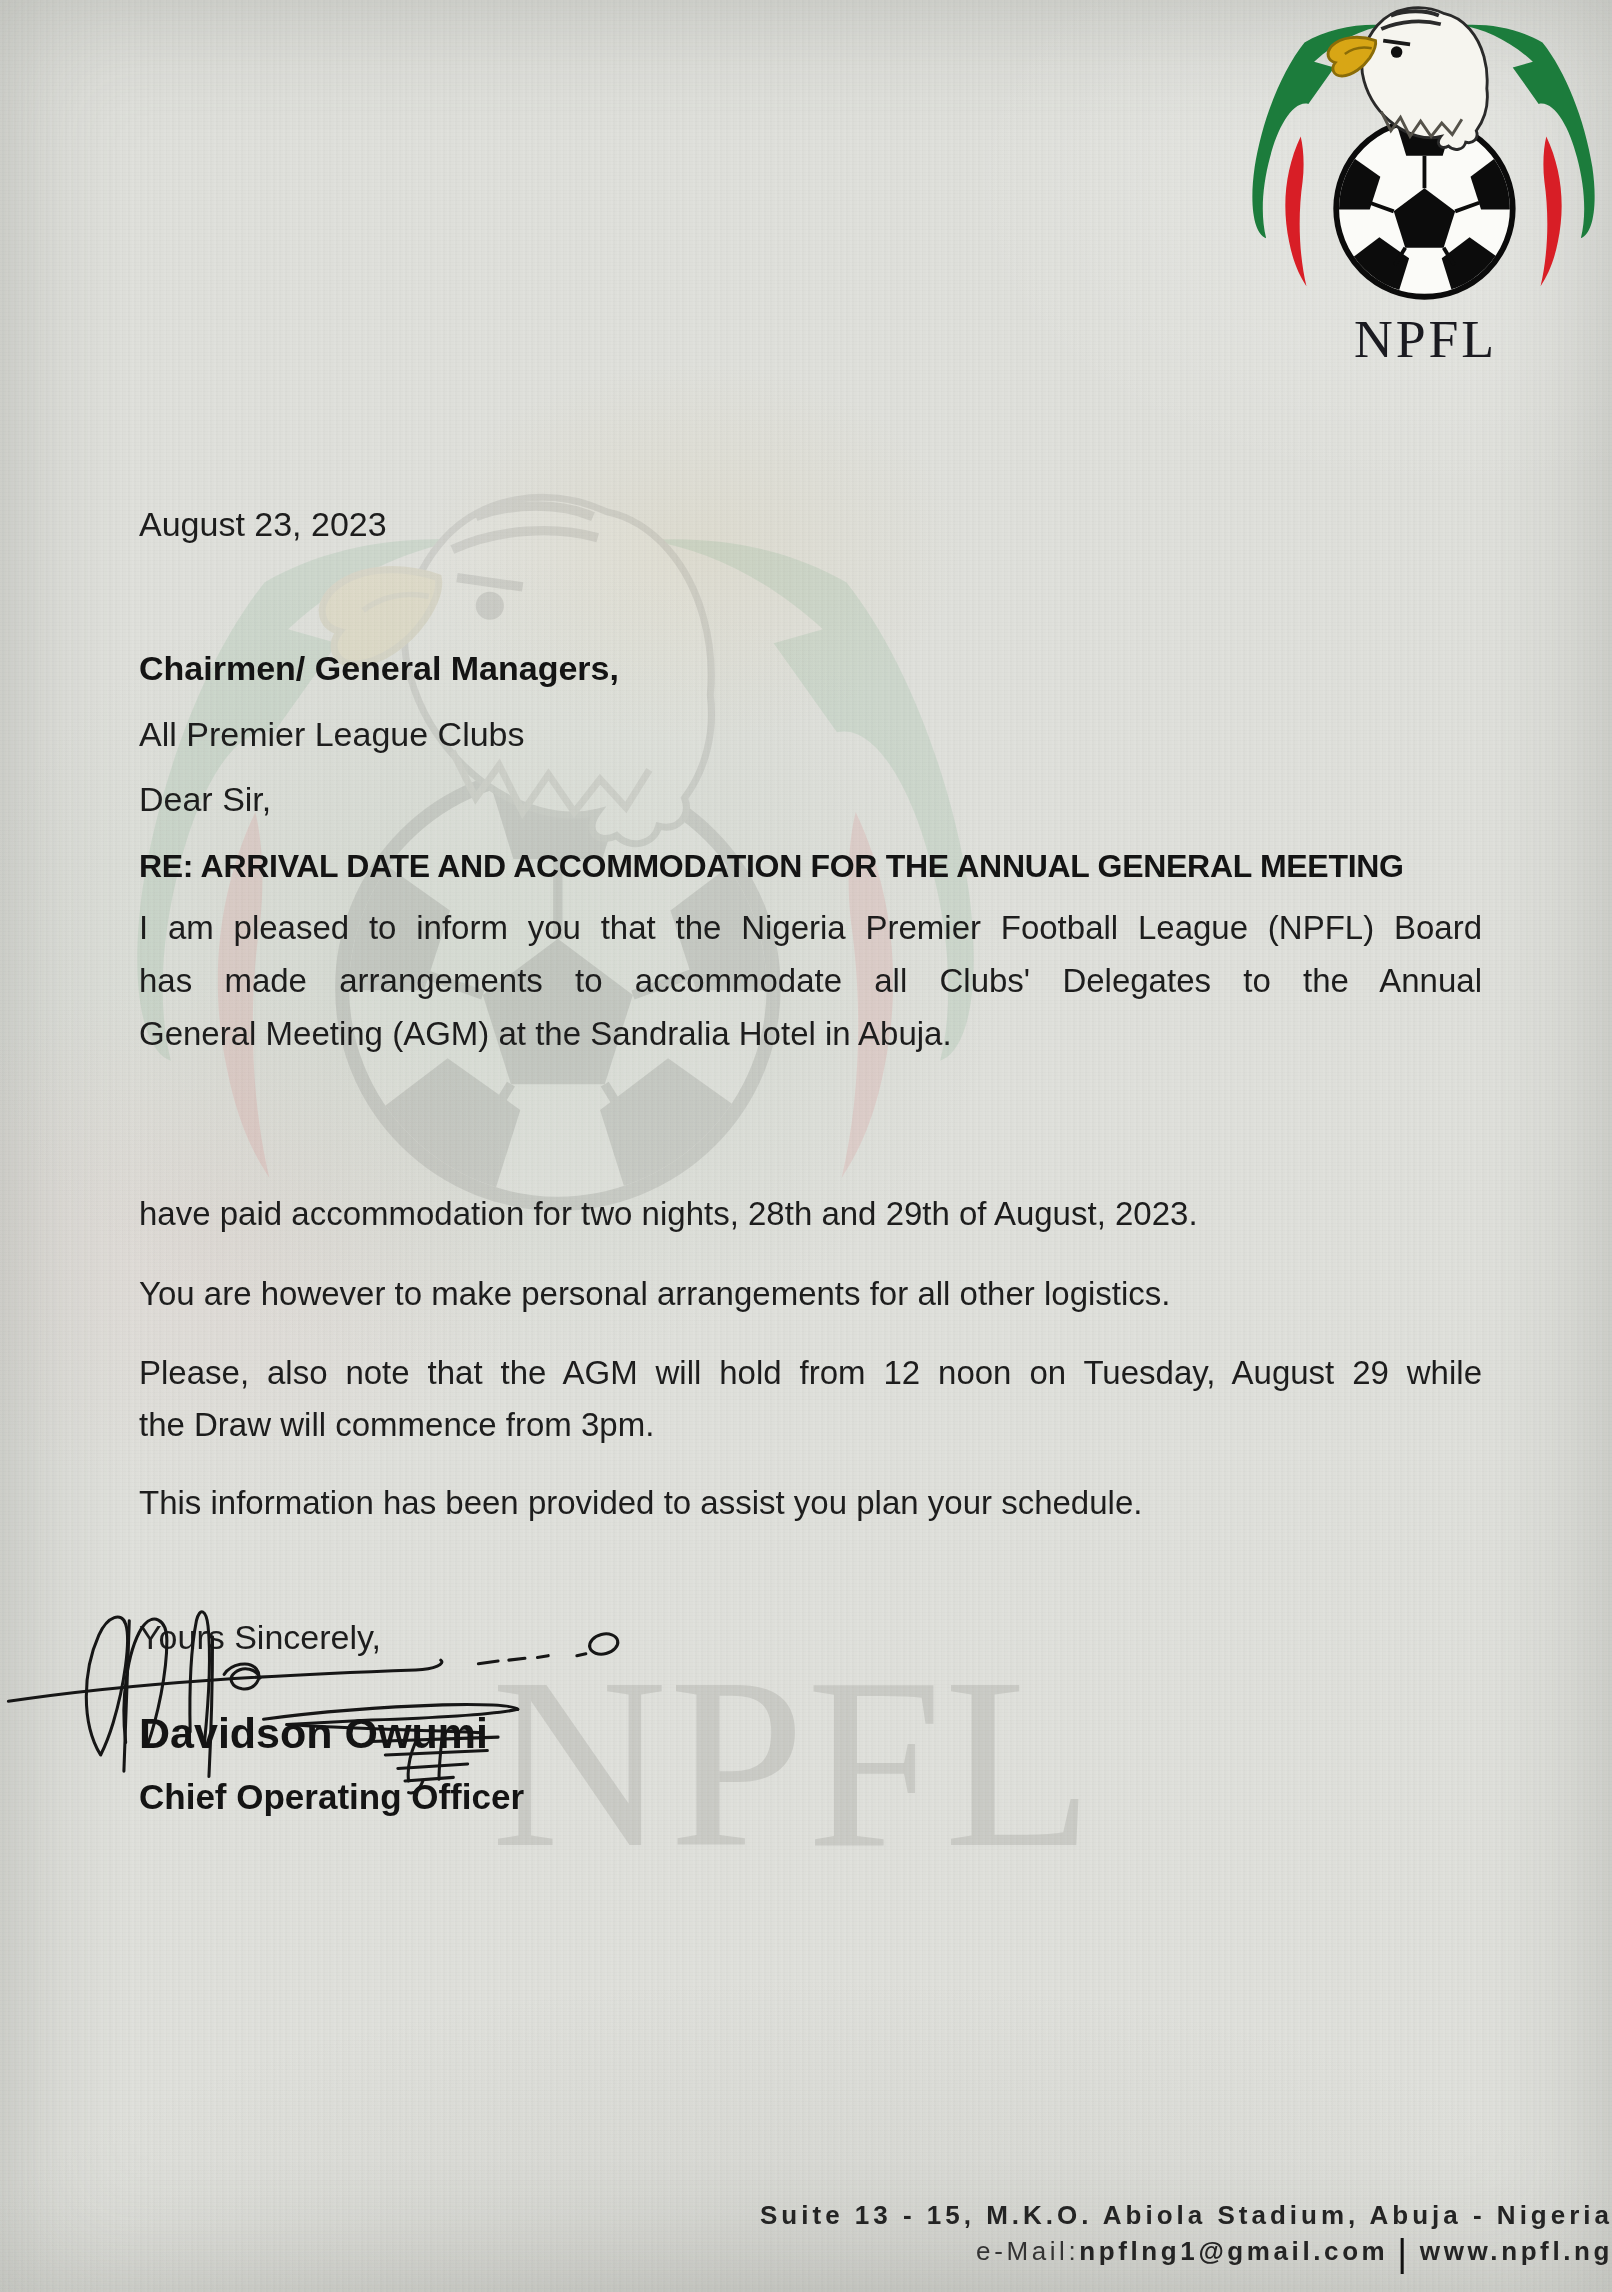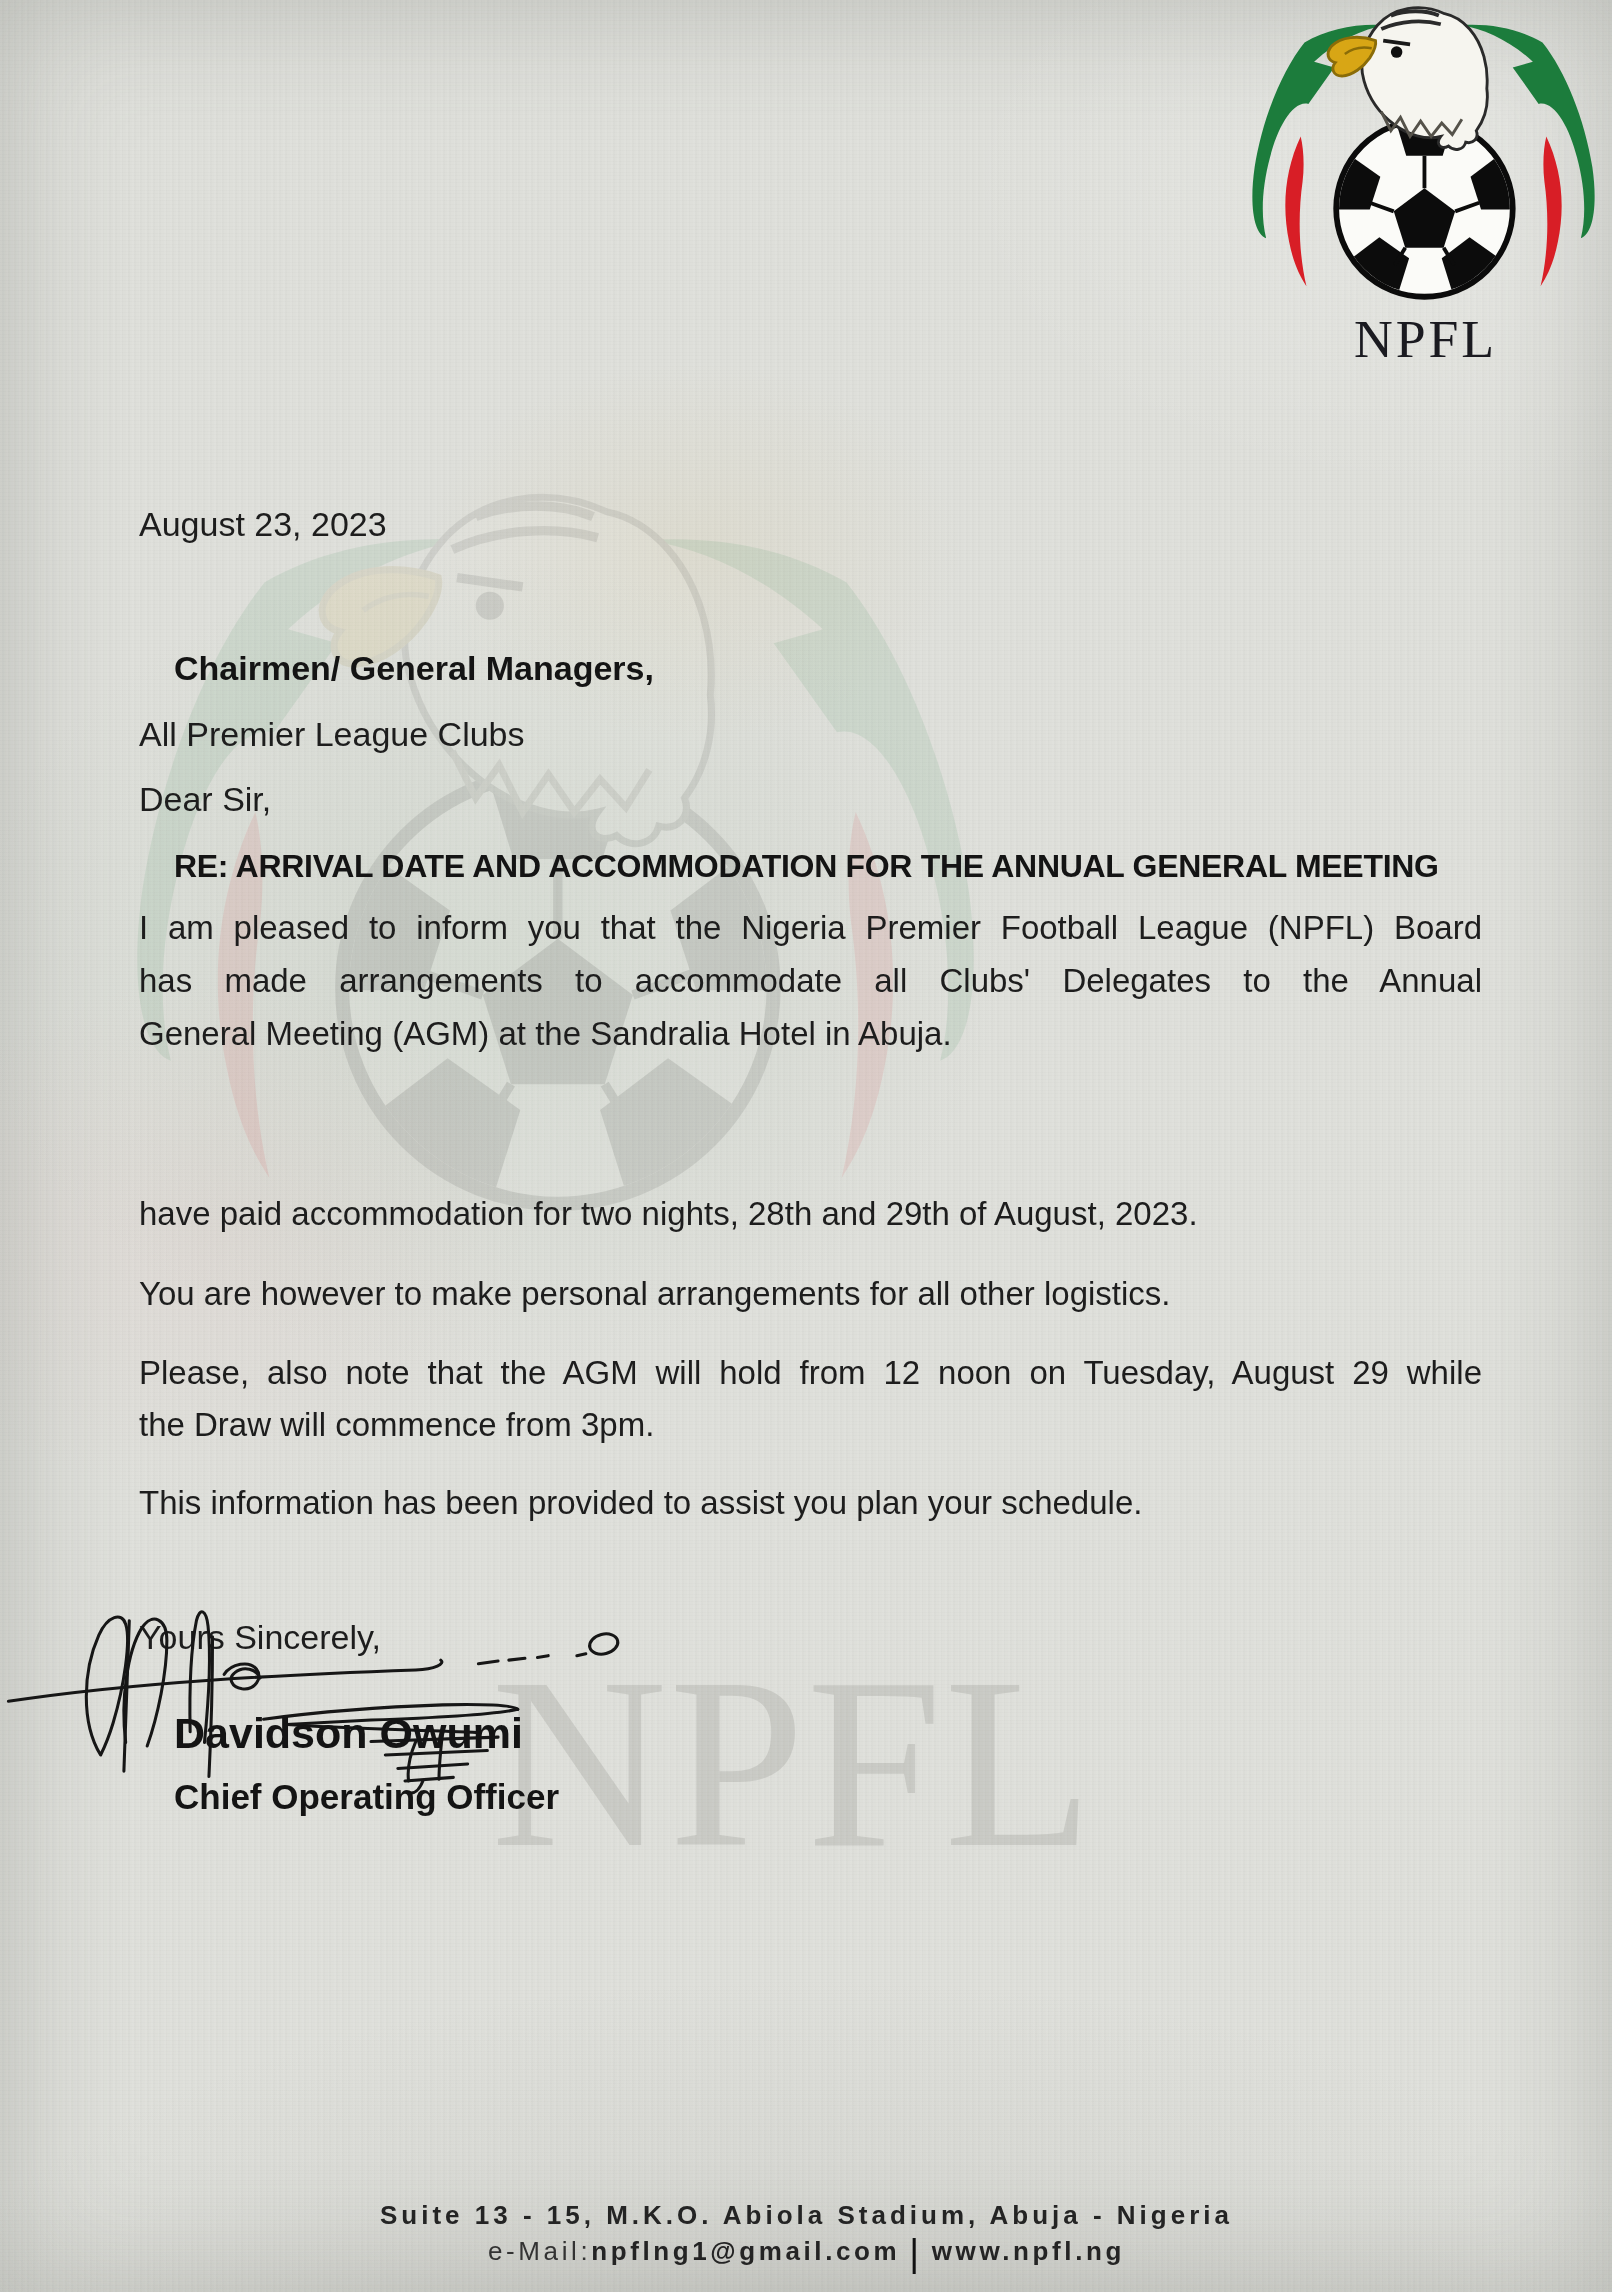--- a/index.html
+++ b/index.html
@@ -31,42 +31,42 @@
   .wm-npfl{
     left:491px;top:1641px;
     font-family:"Liberation Serif", serif;
     font-size:244px;line-height:244px;
     letter-spacing:1.8px;
     color:rgba(75,78,72,0.14);
     white-space:nowrap;
   }
   
   .tline{left:139px;font-size:34px;line-height:43px;white-space:nowrap;}
-  .b{font-weight:700;color:#141414;margin-left:35px;}
+  .b{font-weight:700;color:#141414;}
   .jline{
     left:139px;width:1343px;
     font-size:33px;line-height:43px;
     text-align:justify;text-align-last:justify;
     white-space:normal;
   }
   .nline{
     left:139px;width:1343px;
     font-size:33px;line-height:43px;
     text-align:left;text-align-last:left;
     white-space:nowrap;
   }
   .subject{font-size:32px;letter-spacing:-0.3px;text-align:right;}
   .sig-svg{left:-5.4px;top:1565px;width:666px;height:235px;}
   .sig-svg svg{display:block;width:100%;height:100%;}
   .sig-name{font-size:43px;}
   .sig-title{font-size:35px;}
   
   .footer{
     left:0;width:1613px;
-    text-align:center;
+    text-align:right;
     color:#242424;
     font-weight:700;
   }
   .footer-line1{top:2200px;font-size:26px;letter-spacing:4px;}
   .footer-line2{top:2232px;font-size:26px;letter-spacing:3.6px;}
   .fw-light{font-weight:400;color:#333;}
   .fsep{font-weight:400;font-size:38px;vertical-align:-6.3px;padding:0 9px;color:#111;}
 </style>
 </head>
 <body>

